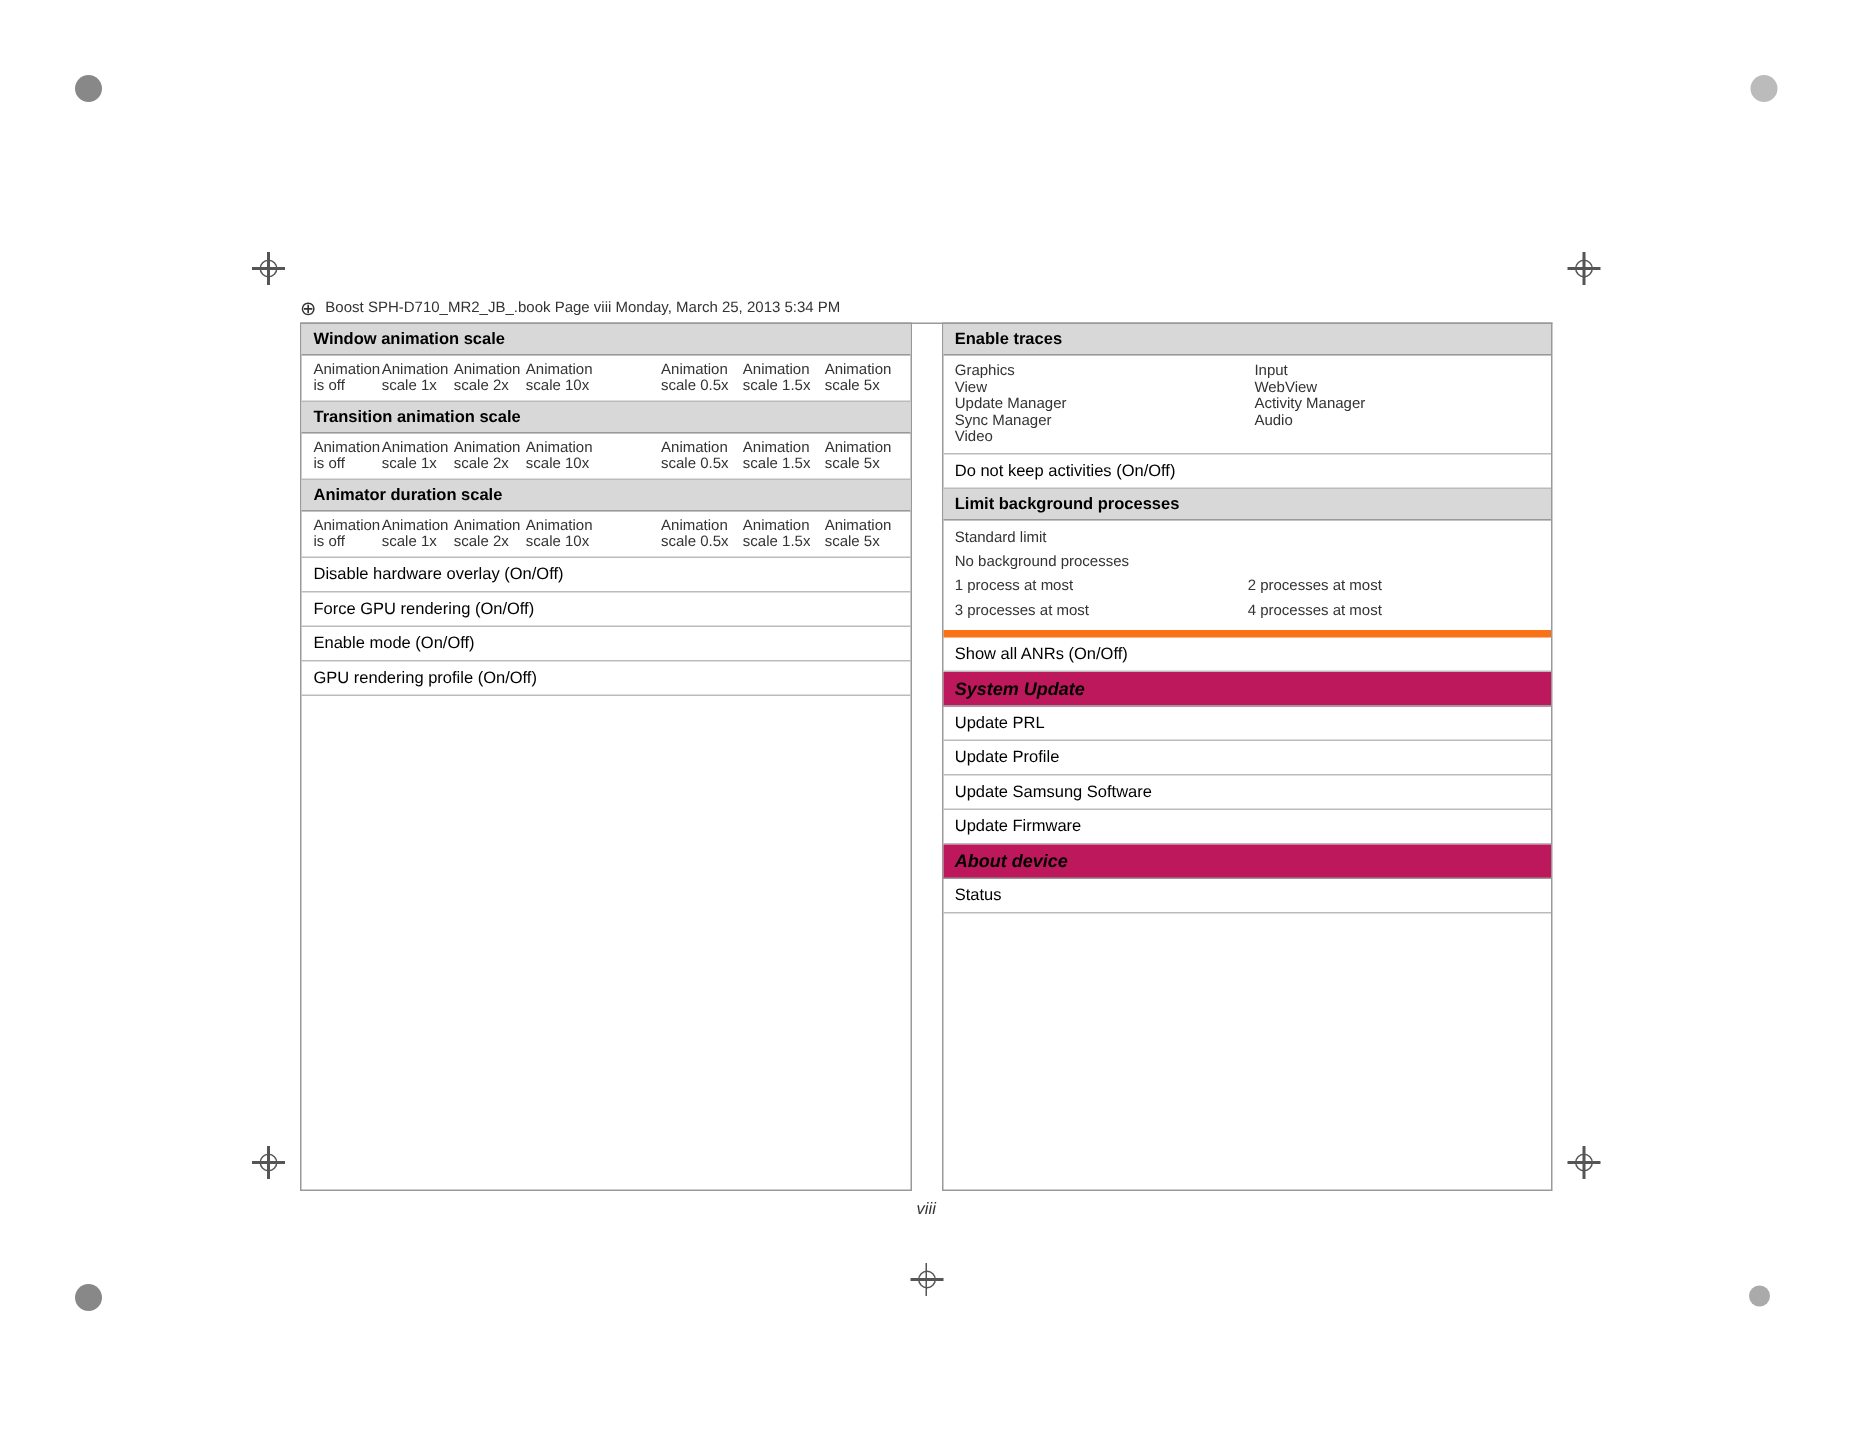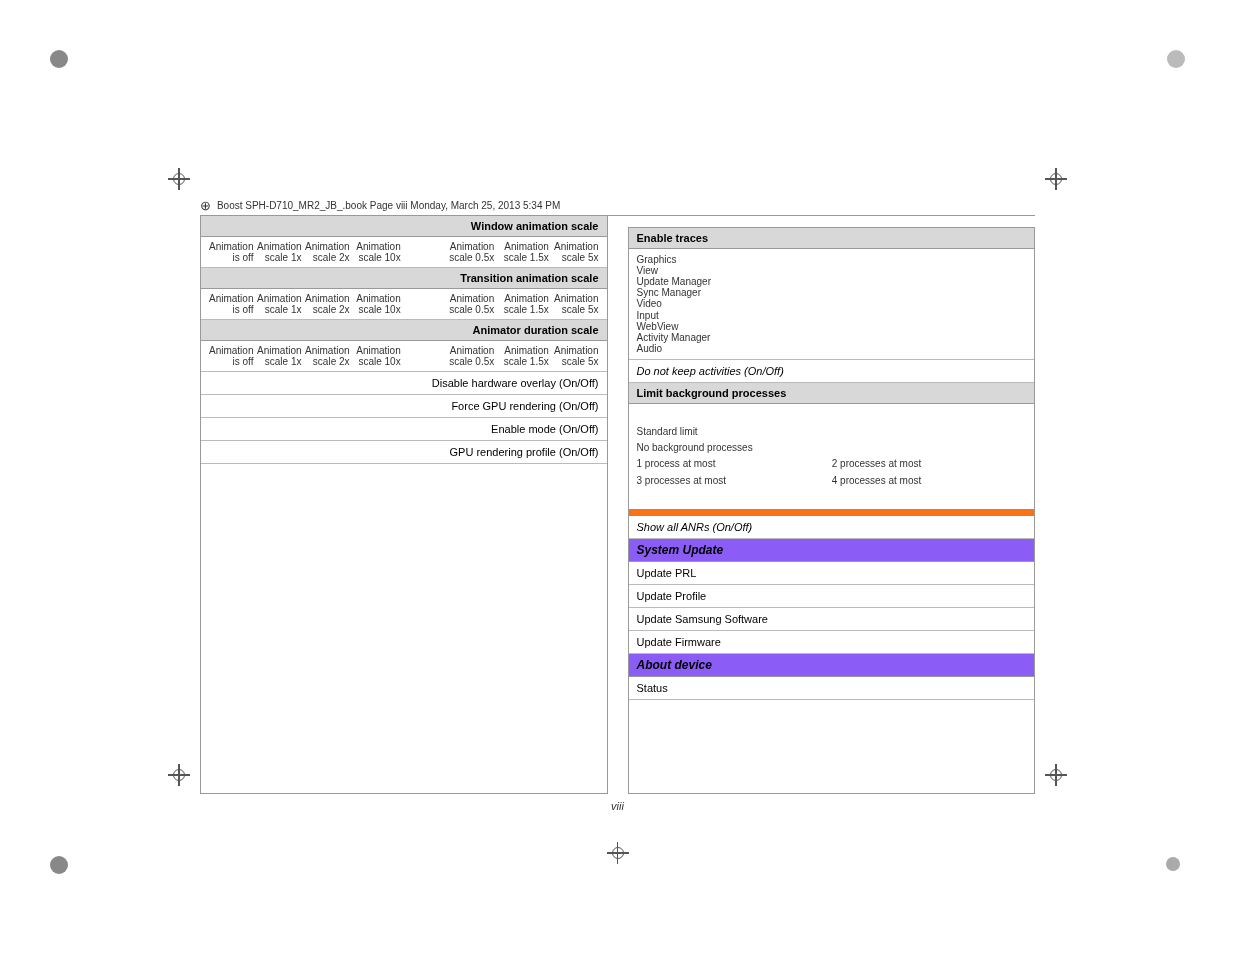--- a/index.html
+++ b/index.html
@@ -70,28 +70,26 @@
       right: 200px;
       bottom: 160px;
       display: flex;
       gap: 20px;
     }
 
     
     .left-panel {
       flex: 1;
       border: 1px solid #999;
-      text-align: right;
     }
 
     
     .right-panel {
       flex: 1;
       border: 1px solid #999;
-      margin-top: 12px;
     }
 
     
     .section-header {
       background: #d8d8d8;
       border-bottom: 1px solid #999;
       padding: 4px 8px;
       font-size: 11px;
       font-weight: bold;
     }
@@ -128,50 +126,49 @@
       border-bottom: 1px solid #999;
       padding: 4px 8px;
       font-size: 11px;
       font-weight: bold;
     }
 
     .right-items-grid {
       padding: 5px 8px;
       border-bottom: 1px solid #bbb;
       display: grid;
-      grid-template-columns: 1fr;
+      grid-template-columns: 1fr 1fr;
       gap: 1px 10px;
     }
 
     .right-simple-row {
       padding: 5px 8px;
       border-bottom: 1px solid #bbb;
       font-size: 11px;
-      font-style: italic;
     }
 
     .right-sub-items {
-      padding: 20px 8px;
-      border-bottom: 7px solid #f97316;
+      padding: 4px 8px;
+      border-bottom: 5px solid #f97316;
     }
 
     .sub-row {
       font-size: 10px;
       color: #333;
       line-height: 1.6;
     }
 
     .sub-row-grid {
       display: grid;
       grid-template-columns: 1fr 1fr;
       gap: 1px;
     }
 
     .italic-bold-header {
-      background: #8b5cf6;
+      background: #be185d;
       border-bottom: 1px solid #999;
       padding: 4px 8px;
       font-size: 12px;
       font-weight: bold;
       font-style: italic;
     }
 
     .update-row {
       padding: 5px 8px;
       border-bottom: 1px solid #bbb;

